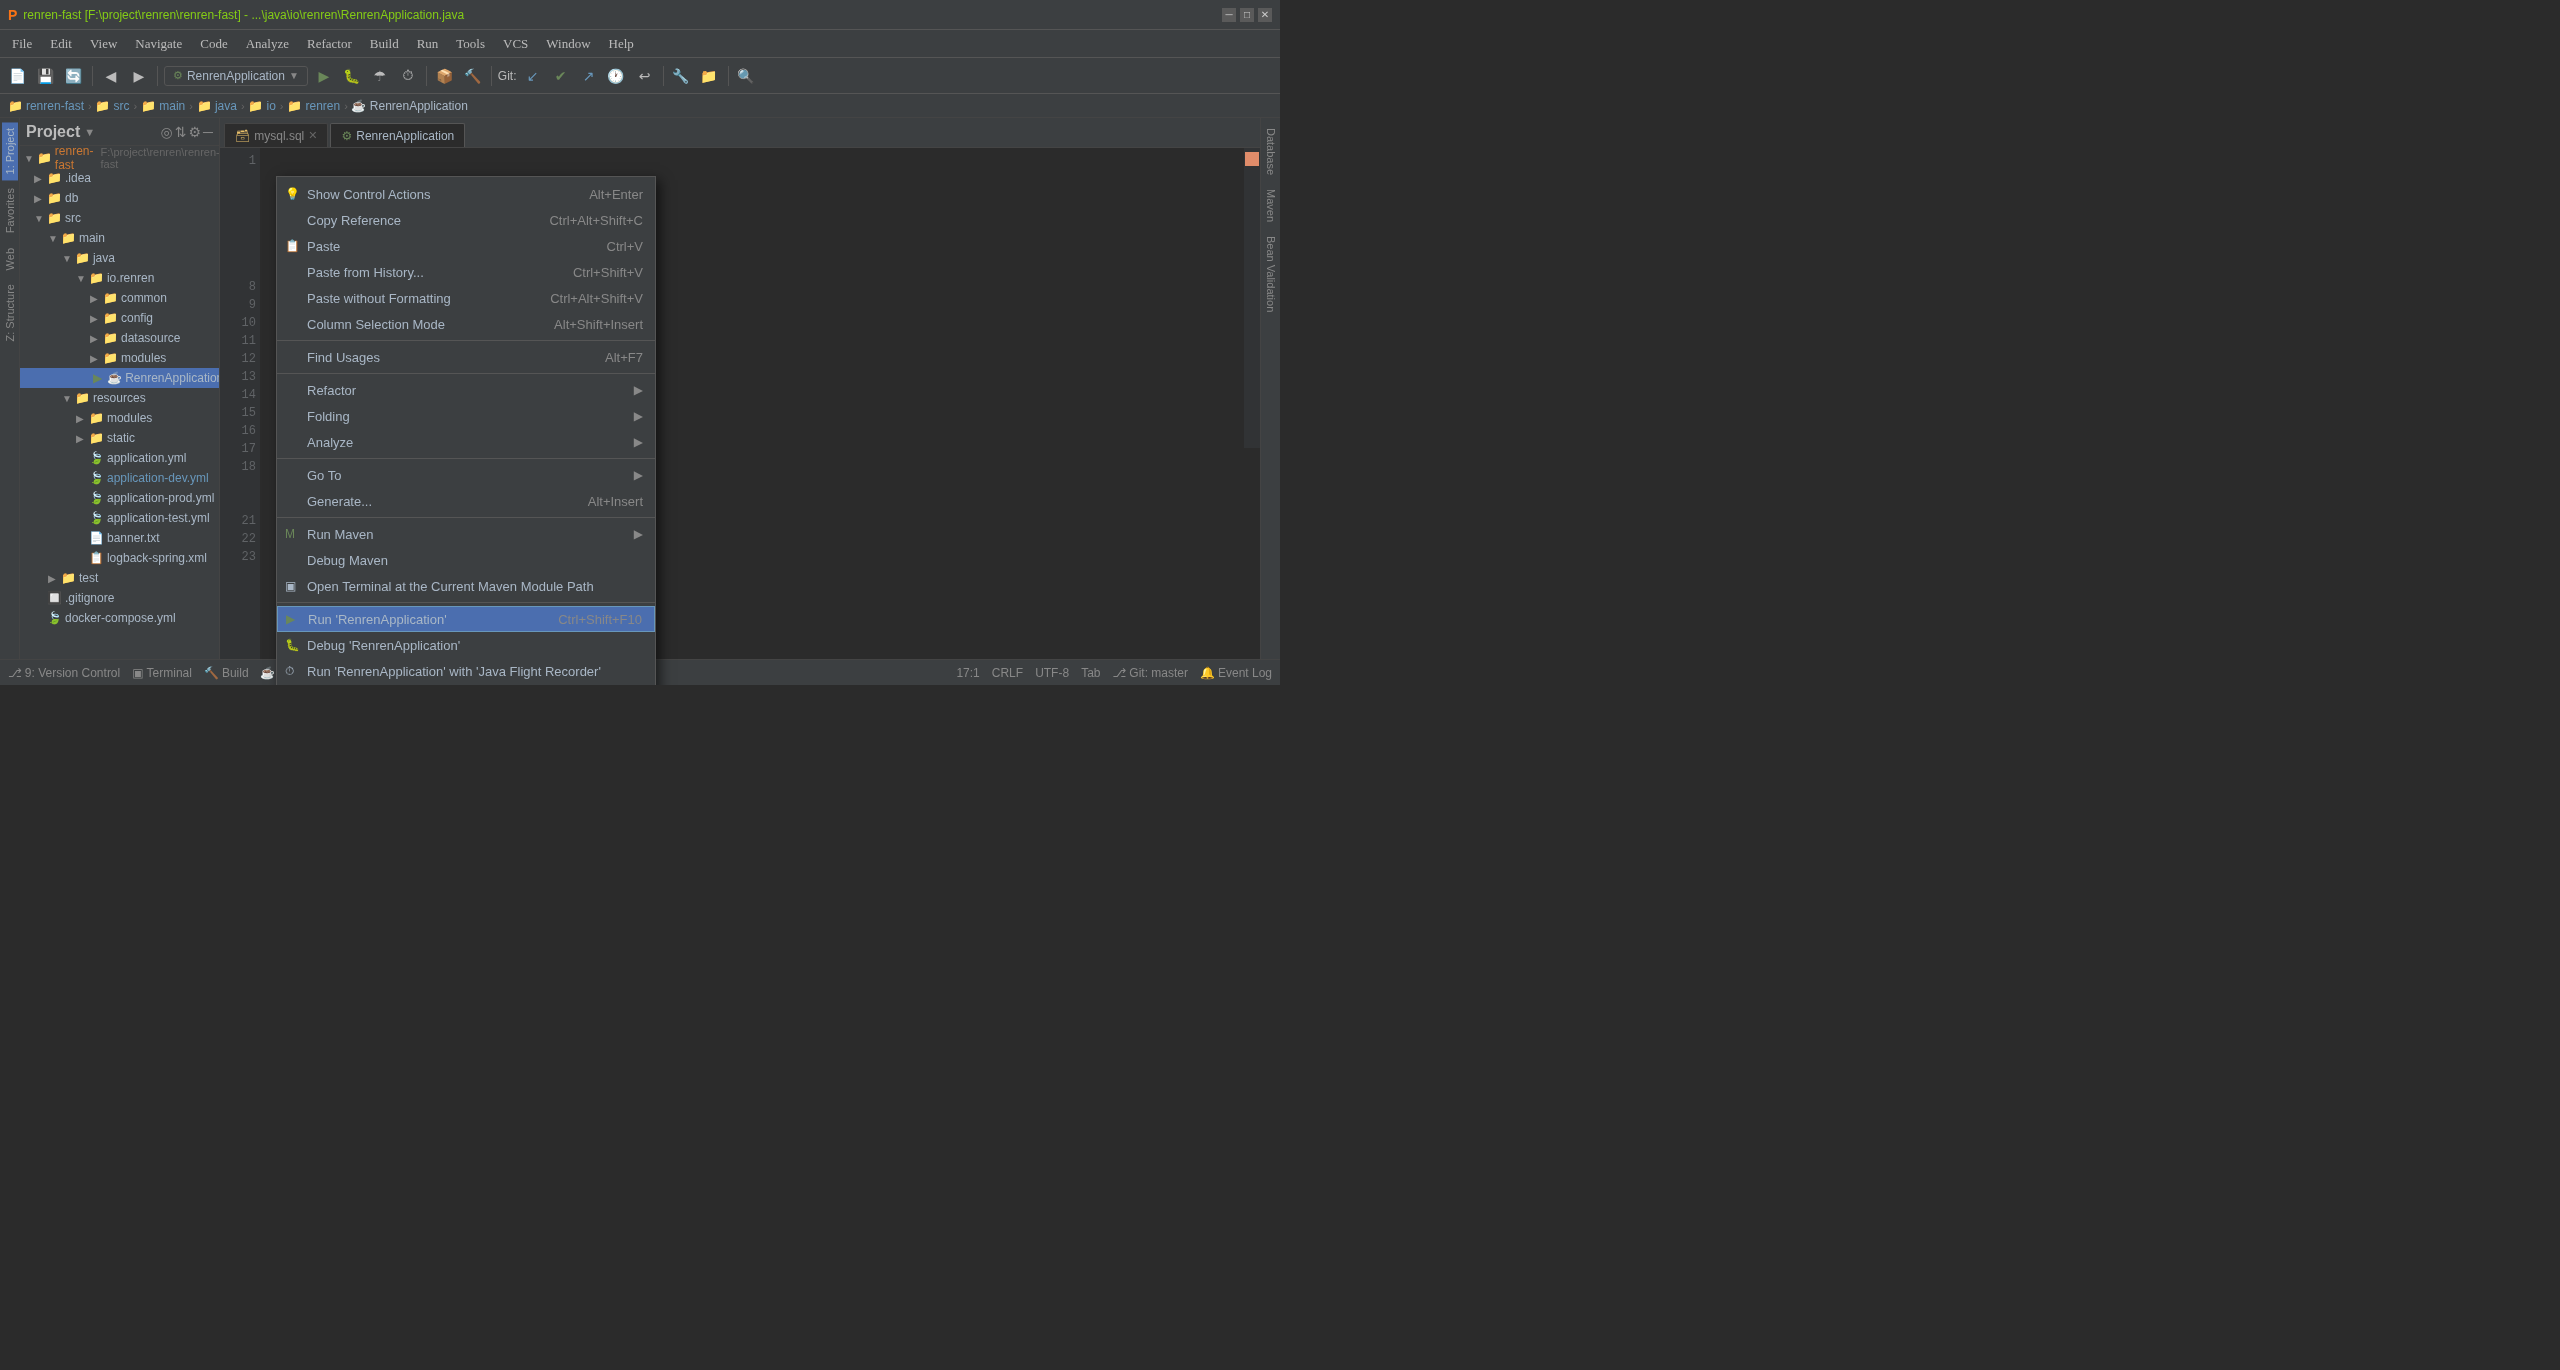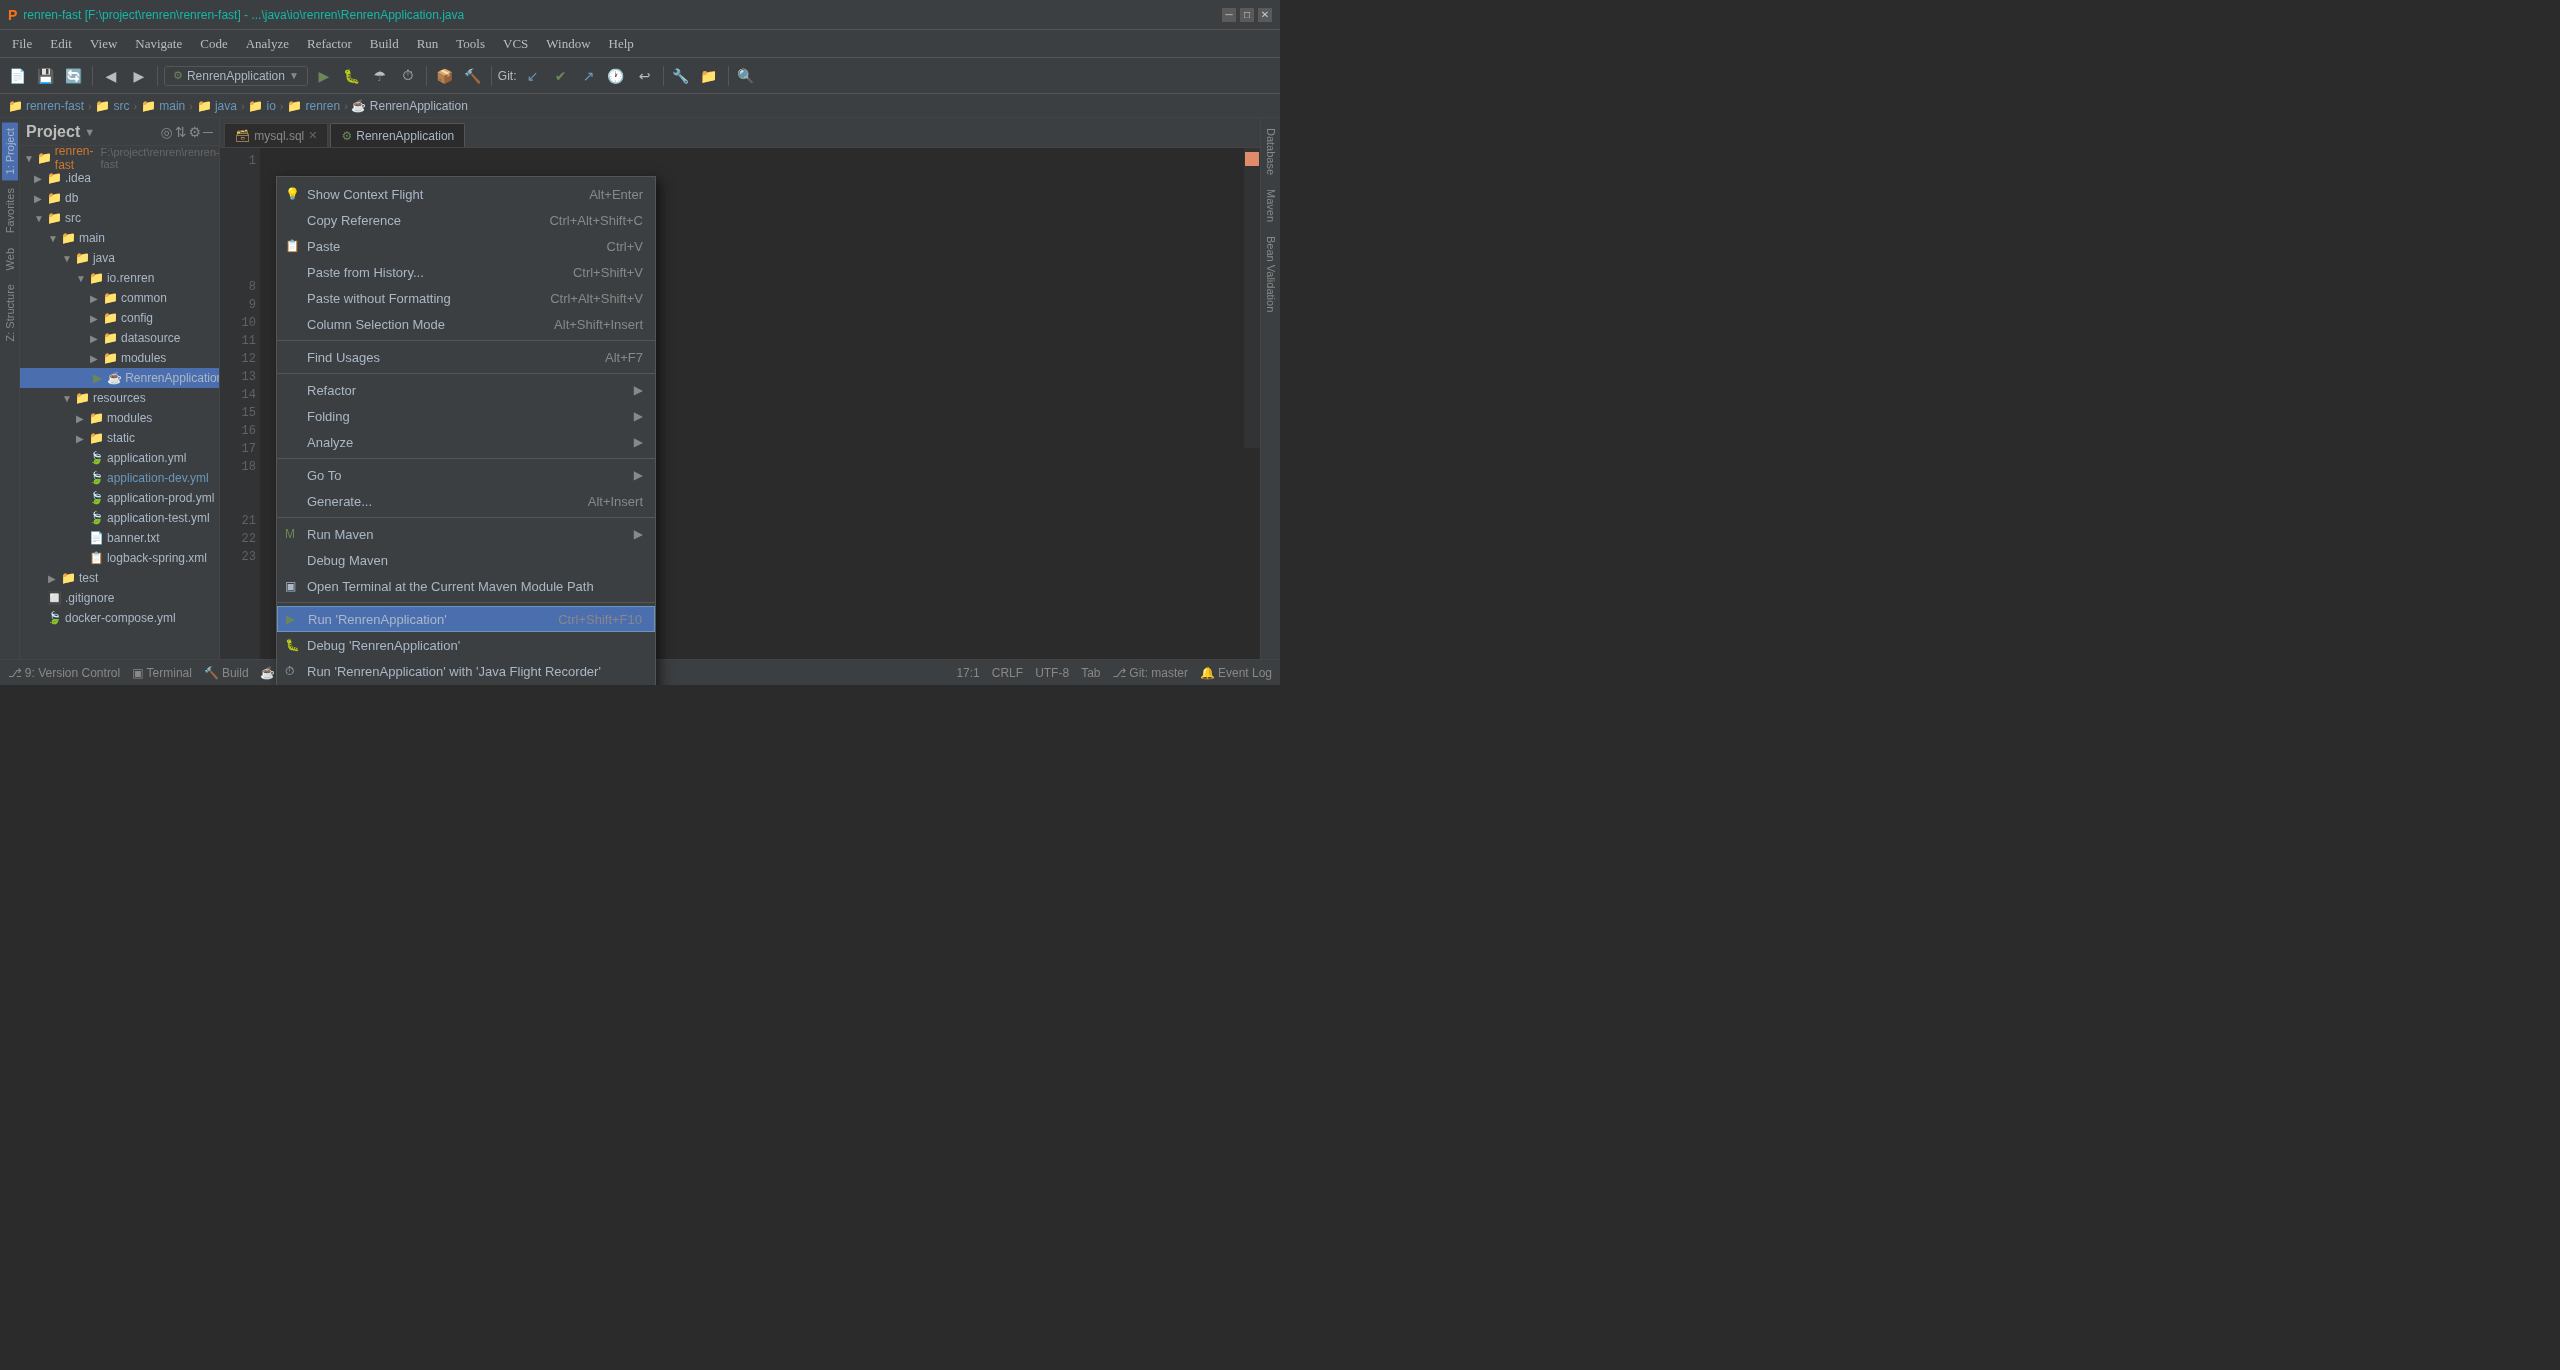--- a/index.html
+++ b/index.html
@@ -23,21 +23,21 @@
       padding: 0 8px;
       justify-content: space-between;
       border-bottom: 1px solid #555;
     }
     .title-bar-left {
       display: flex;
       align-items: center;
       gap: 6px;
     }
     .title-bar-title {
-      color: #14b8a6;
+      color: #84cc16;
       font-size: 12px;
     }
     .title-bar-controls {
       display: flex;
       gap: 4px;
     }
     .title-btn {
       width: 14px;
       height: 14px;
       border: none;
@@ -683,21 +683,21 @@
   <div class="right-sidebar">
     <span class="right-tab">Database</span>
     <span class="right-tab">Maven</span>
     <span class="right-tab">Bean Validation</span>
   </div>
 
   <div class="context-menu">
     <div class="ctx-item">
       <span class="icon-prefix">💡</span>
       <span class="ctx-item-left">
-        <span>Show Context Flight</span>
+        <span>Show Control Actions</span>
       </span>
       <span class="shortcut">Alt+Enter</span>
     </div>
     <div class="ctx-item">
       <span class="ctx-item-left">
         <span>Copy Reference</span>
       </span>
       <span class="shortcut">Ctrl+Alt+Shift+C</span>
     </div>
     <div class="ctx-item">

